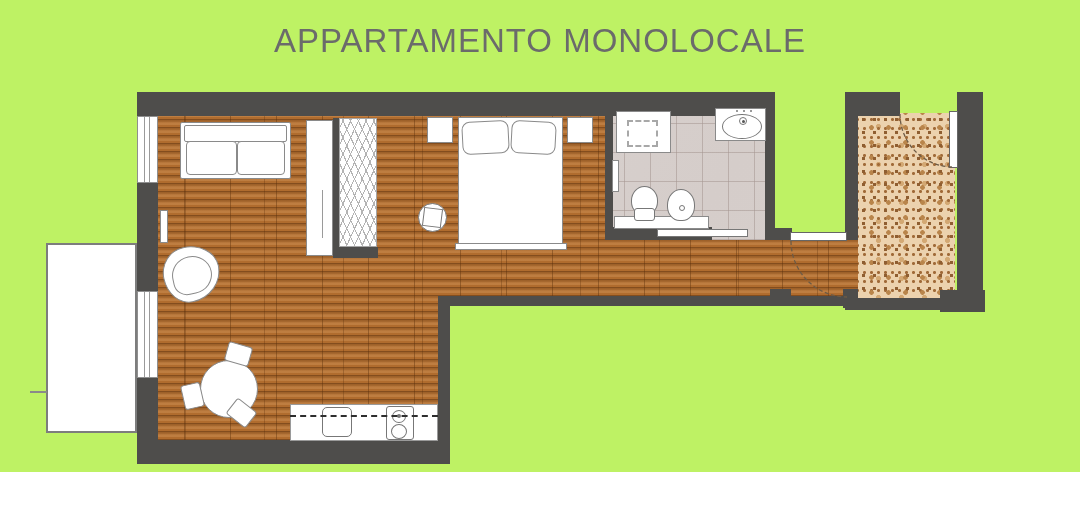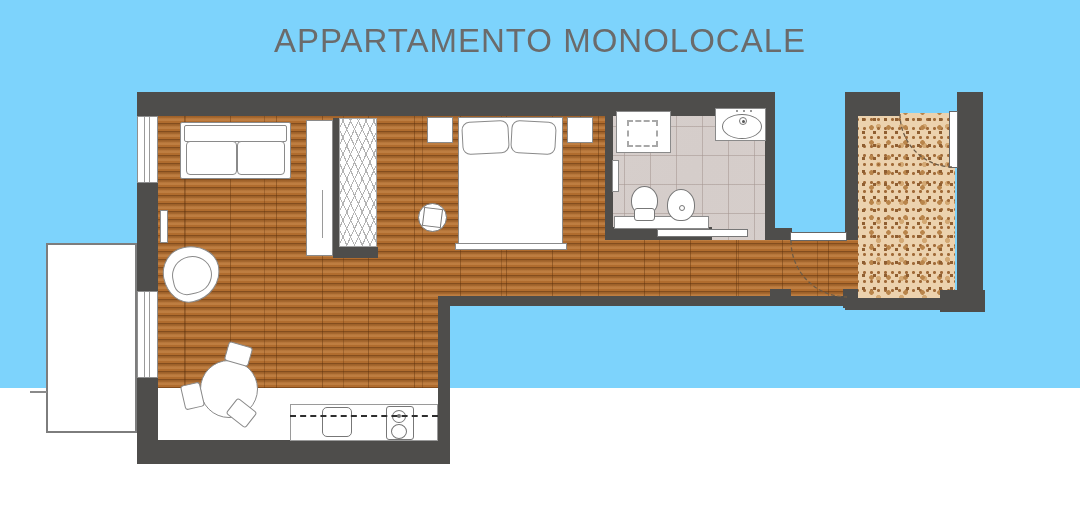--- a/index.html
+++ b/index.html
@@ -1,18 +1,18 @@
 <!DOCTYPE html>
 <html><head>
 <meta charset="utf-8">
 <style>
   * { box-sizing: border-box; margin: 0; padding: 0; }
   html,body { width:1080px; height:516px; background:#fff; overflow:hidden;
               font-family:"Liberation Sans", sans-serif; }
-  #stage { position:relative; width:1080px; height:388px; background:#7dd3fc; }
+  #stage { position:relative; width:1080px; height:472px; background:#bef264; }
 
   .abs  { position:absolute; }
   .wall { position:absolute; background:#4e4d4b; }
   .wht  { position:absolute; background:#fff; border:1px solid #8a8a8a; }
 
   #title { position:absolute; top:22px; left:0; width:1080px; text-align:center;
            font-size:33px; letter-spacing:1px; color:#6b6b6b; font-weight:400; }
 
   
   .wood-floor { position:absolute; inset:0;

